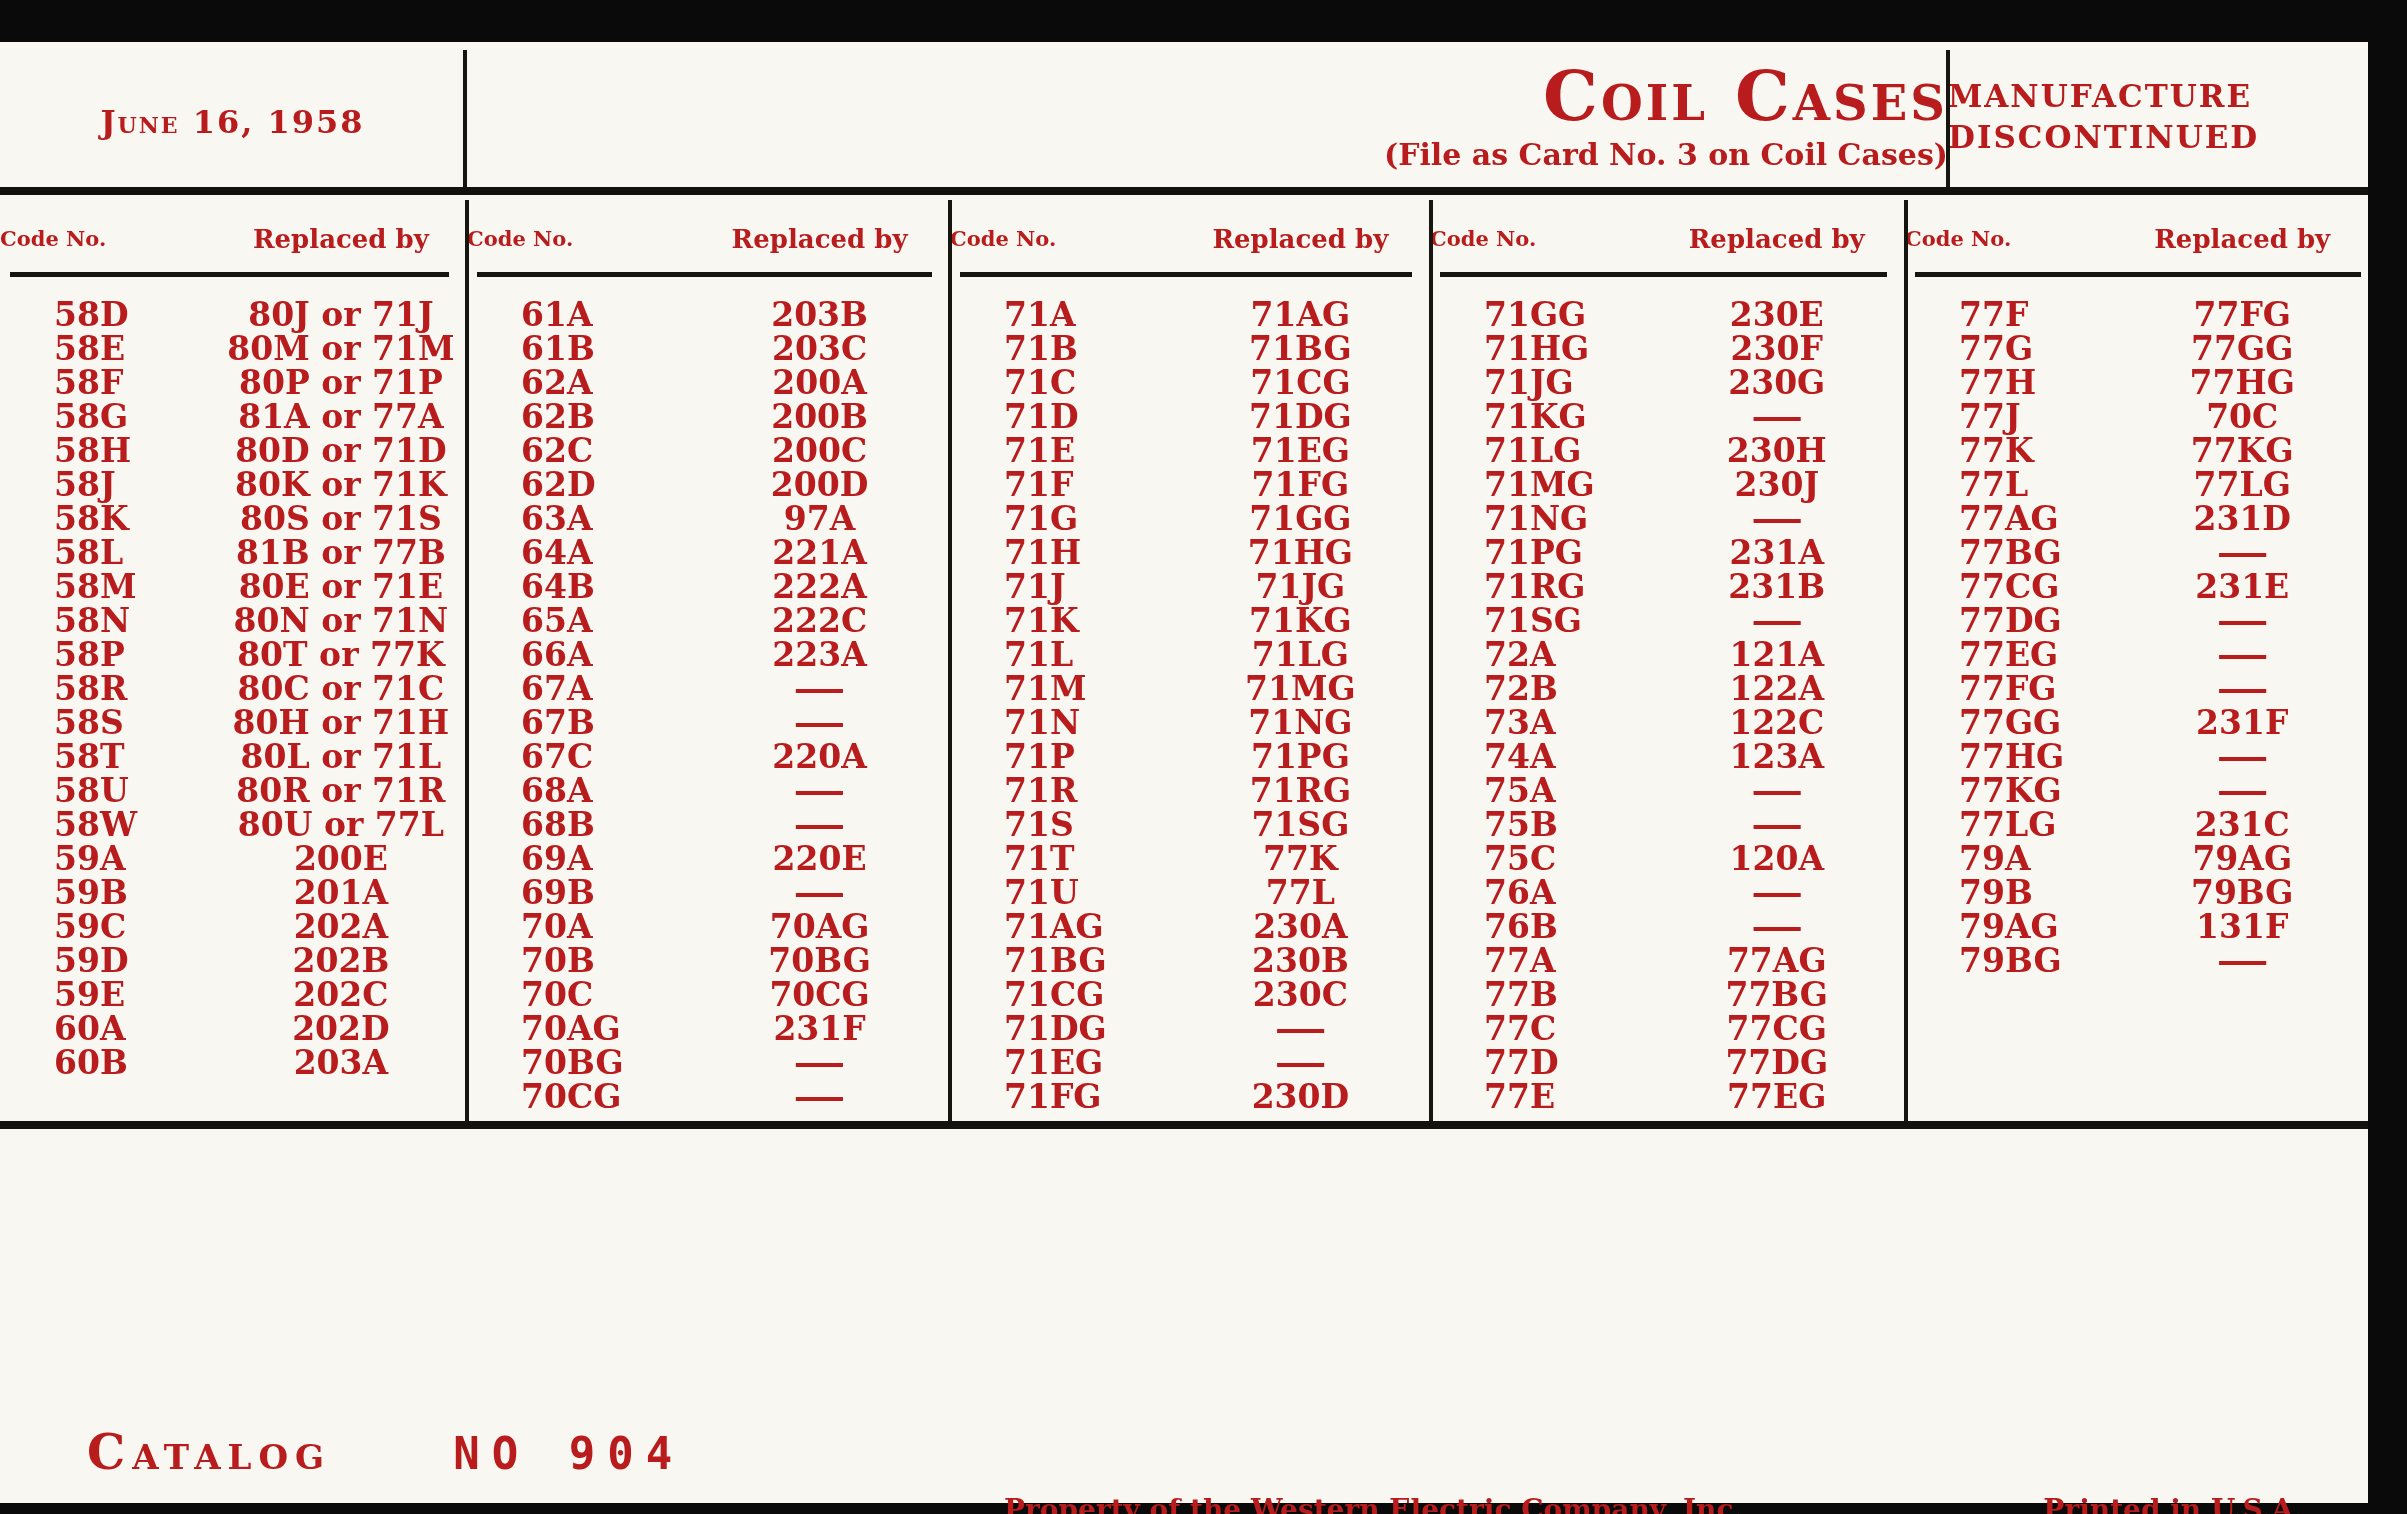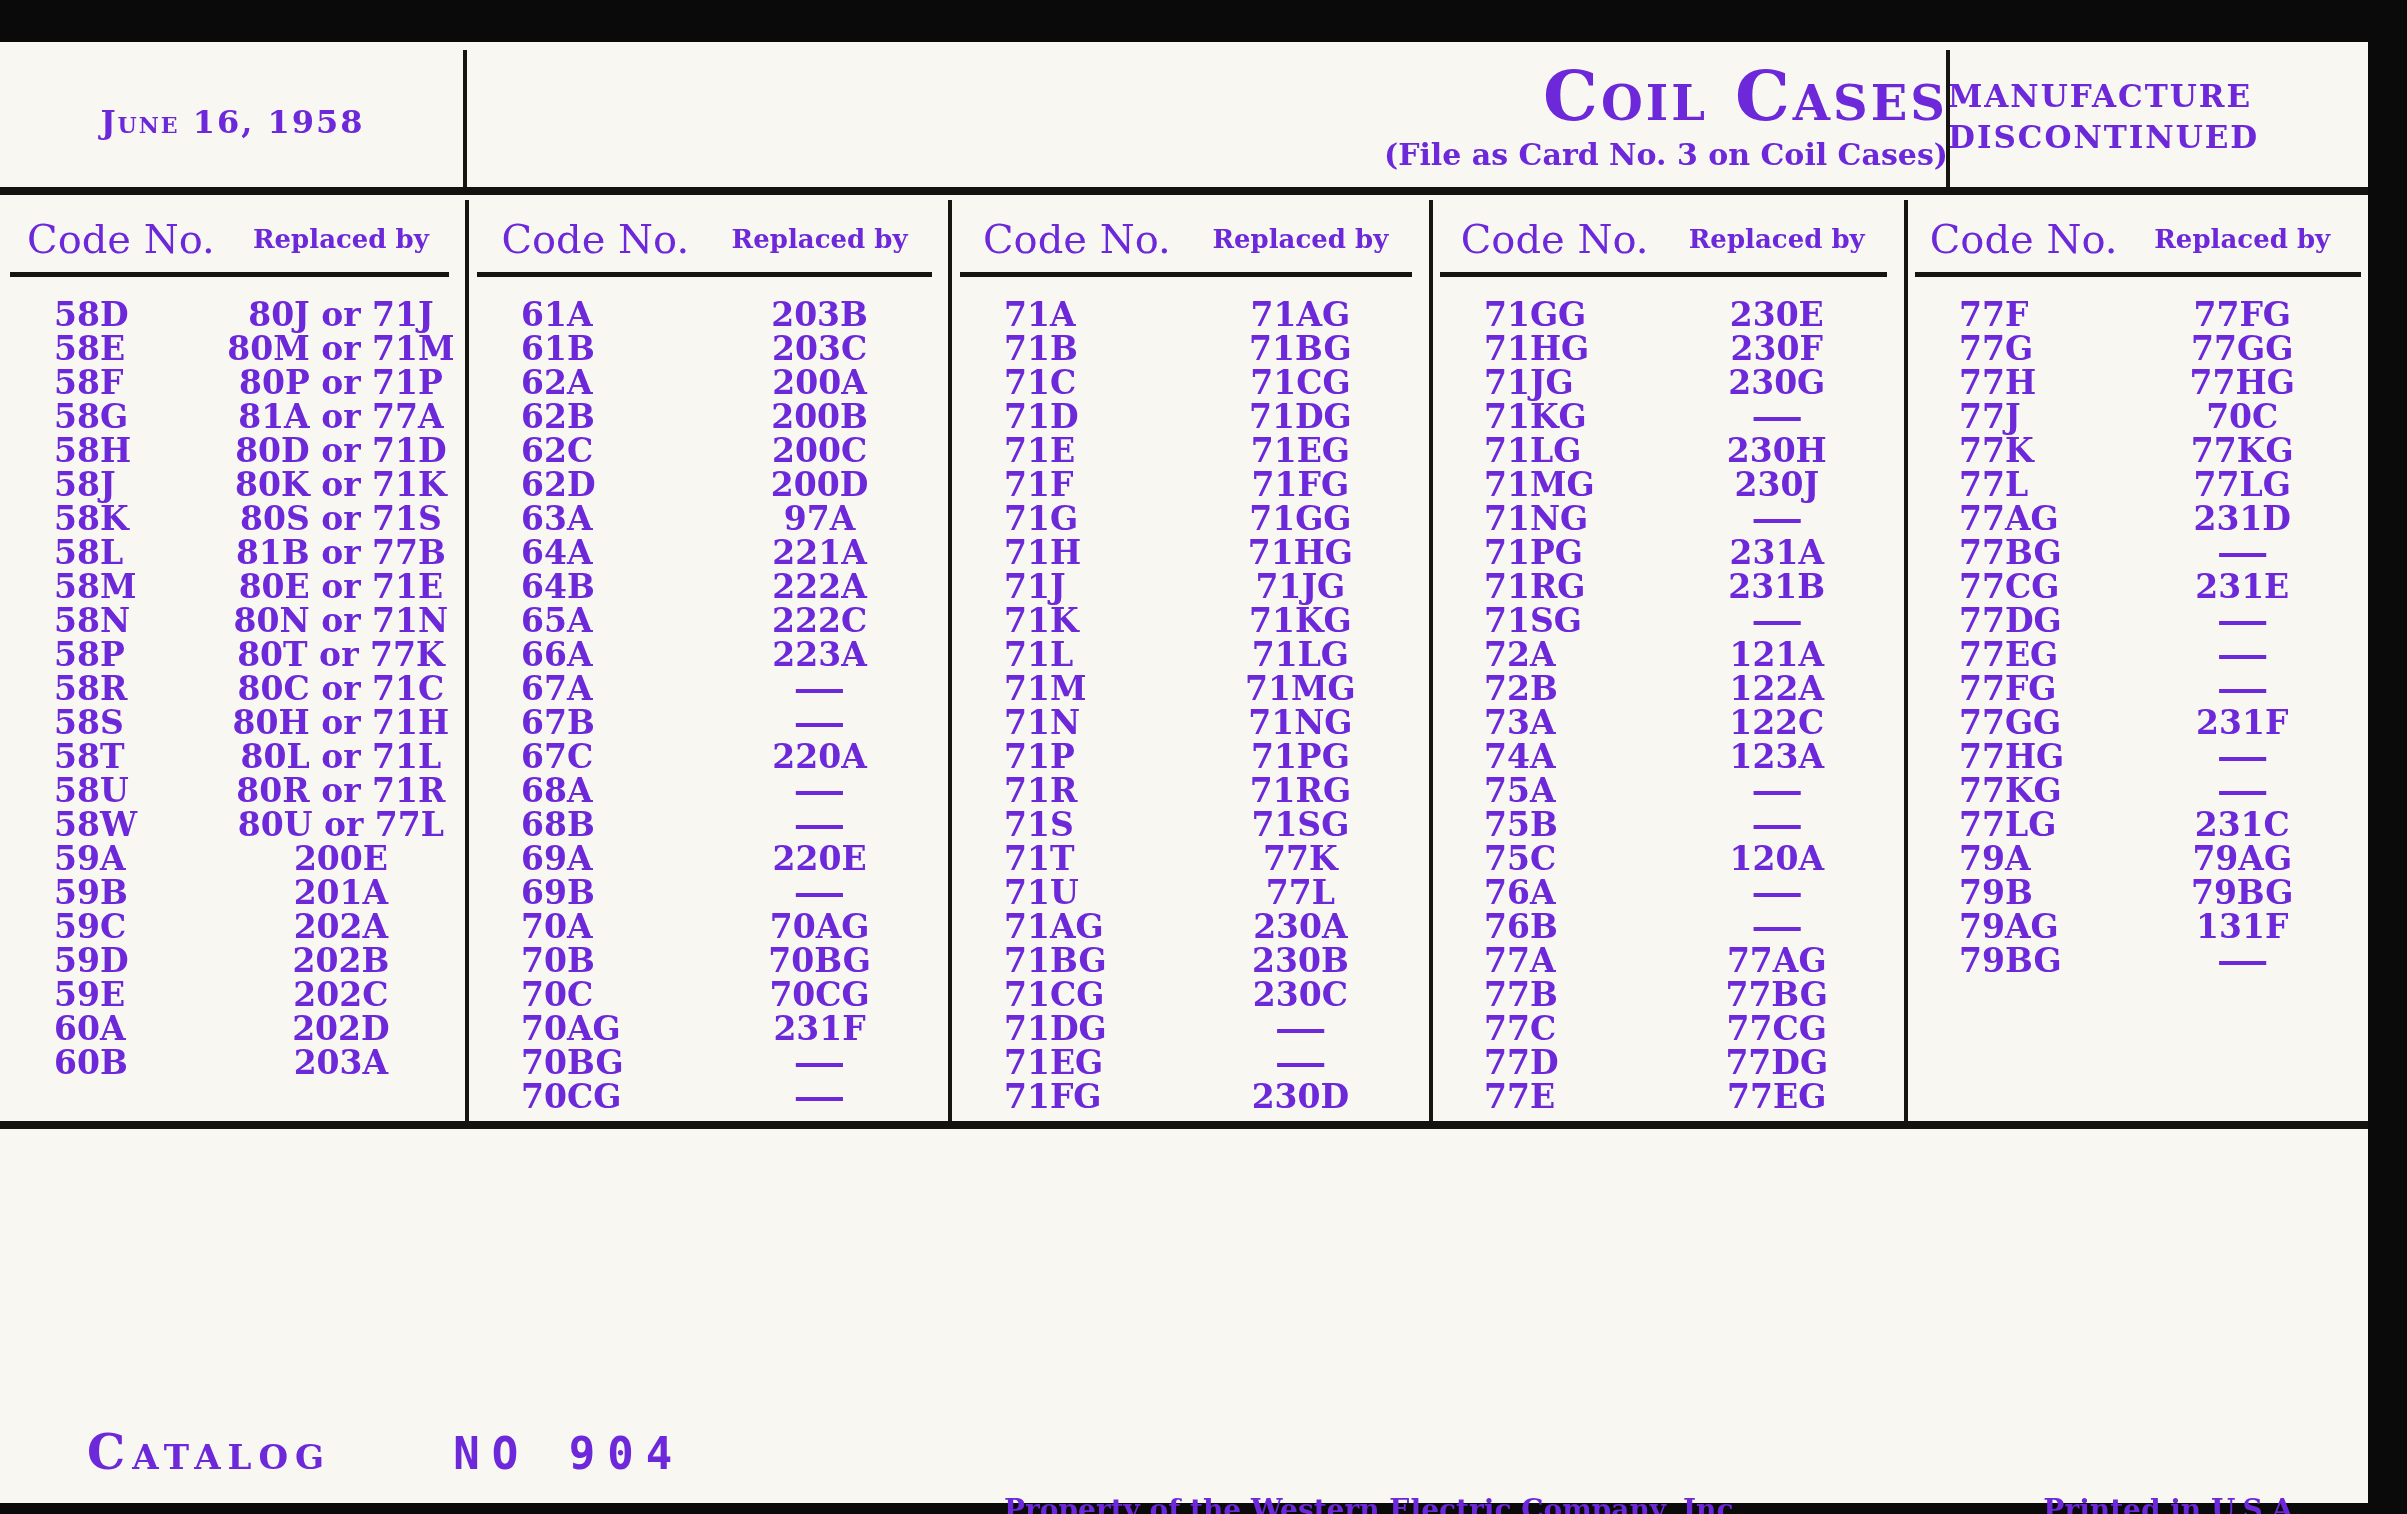--- a/index.html
+++ b/index.html
@@ -1,17 +1,17 @@
 <!DOCTYPE html>
 <html><head>
 <meta charset="utf-8">
 <style>
   html,body{margin:0;padding:0;background:#000;}
   .stage{position:relative;width:2408px;height:1515px;background:#0a0a0a;overflow:hidden;
-         font-family:"DejaVu Serif","Liberation Serif",serif;color:#6d28d9;}
+         font-family:"DejaVu Serif","Liberation Serif",serif;color:#b91c1c;}
   .card{position:absolute;left:0;top:42px;width:2368px;height:1461px;background:#f8f7f2;}
 
   
   .hdr{position:absolute;top:0;left:0;width:2368px;height:145px;display:flex;}
   .hdr-date{width:465px;display:flex;align-items:center;justify-content:center;
             font-variant:small-caps;font-weight:700;font-size:32px;letter-spacing:2px;padding-top:14px;box-sizing:border-box;}
   .hdr-title{width:1483px;text-align:right;padding-top:16px;box-sizing:border-box;}
   .title-main{font-variant:small-caps;font-weight:700;font-size:69px;letter-spacing:3px;line-height:75px;}
   .title-sub{font-weight:700;font-size:30px;margin-top:4px;}
   .hdr-status{width:420px;text-align:left;padding-top:34px;box-sizing:border-box;
@@ -20,21 +20,21 @@
   .hdr-vdiv.v1{left:463px;}
   .hdr-vdiv.v2{left:1946px;}
   .hdr-rule{position:absolute;top:145px;left:0;width:2368px;height:8px;background:#141210;}
 
   
   .grid5{display:grid;grid-template-columns:467px 483px 480px 475px 462px;}
   .thead{position:absolute;top:158px;left:0;width:2368px;height:77px;}
   .hpair{position:relative;display:grid;grid-template-columns:46% 54%;align-items:center;}
   .hpair::after{content:"";position:absolute;left:10px;right:18px;bottom:0;height:5px;background:#17150f;}
   .hpair:last-child::after{right:6px;}
-  .th-code{text-align:right;font-weight:400;font-size:40px;}
+  .th-code{text-align:left;font-weight:700;font-size:21px;}
   .th-rep{text-align:center;font-weight:700;font-size:26px;}
 
   .tbody{position:absolute;top:253px;left:0;width:2368px;}
   .trow{display:grid;grid-template-columns:46% 54%;height:34px;align-items:center;}
   .code{padding-left:54px;font-weight:700;font-size:33px;white-space:nowrap;}
   .rep{text-align:center;font-weight:700;font-size:33px;white-space:nowrap;}
   .rep.dash{transform:scaleX(1.6);}
 
   .vdiv{position:absolute;top:158px;height:921px;width:4px;background:#17150f;}
   .vdiv.v1{left:465px;} .vdiv.v2{left:948px;} .vdiv.v3{left:1429px;} .vdiv.v4{left:1904px;}

